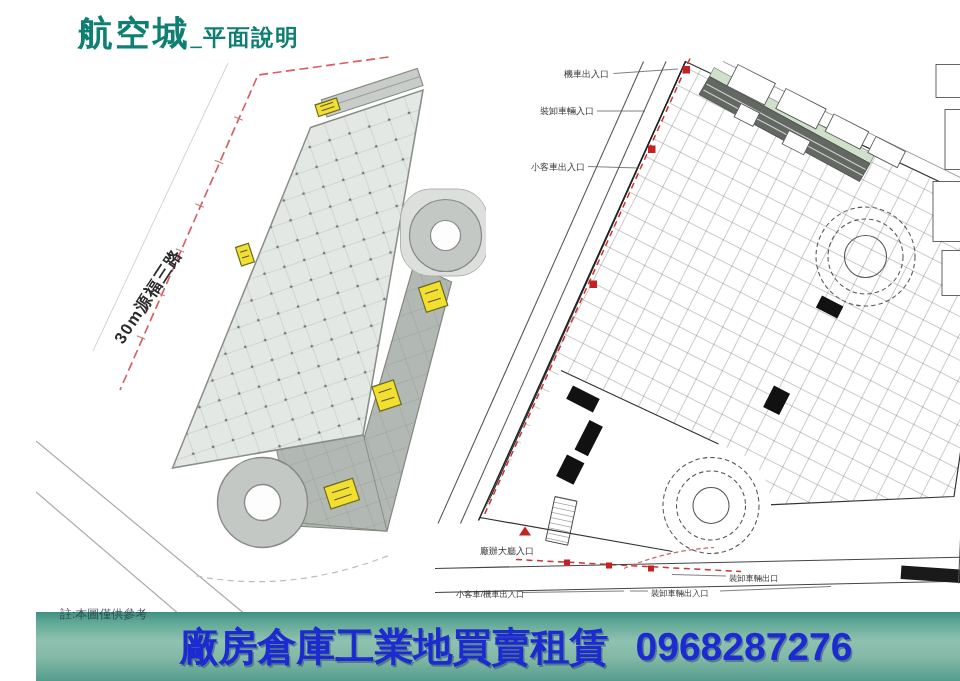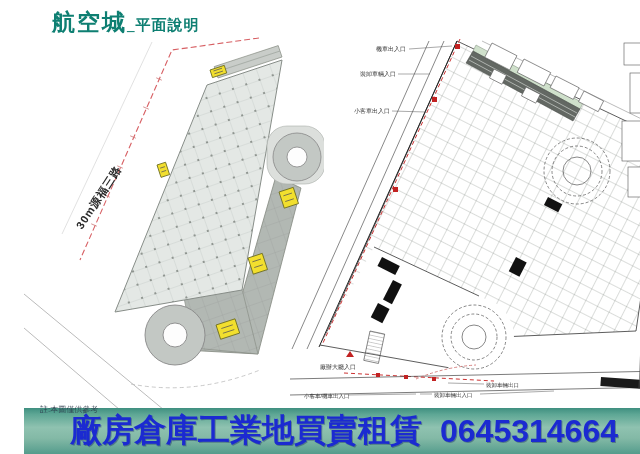--- a/index.html
+++ b/index.html
@@ -13,21 +13,21 @@
   
   svg{position:absolute;}
   #leftPlanSvg{left:0;top:36px;}
   #rightPlanSvg{left:262px;top:36px;}
   .planlabel{font-size:6px;fill:#333;font-family:"Liberation Sans",sans-serif;}
   .planlabel.sm{font-size:5.5px;}
   
   #banner{position:absolute;left:0;top:408px;width:640px;height:46px;z-index:2;
     background:linear-gradient(180deg,#3f8f80 0%,#5ea795 14%,#8fc2b0 42%,#83b9a6 66%,#549c8c 100%);
     display:flex;align-items:center;justify-content:center;gap:18px;}
-  #banner .btxt{color:#1b2ad1;font-weight:bold;font-size:32px;letter-spacing:0px;
+  #banner .btxt{color:#1b2ad1;font-weight:bold;font-size:26px;letter-spacing:0px;
     white-space:nowrap;text-shadow:1px 1px 0 rgba(10,20,90,0.35);}
   #fineprint{position:absolute;left:16px;top:404px;z-index:3;font-size:8px;color:#2a3a4a;
     white-space:nowrap;opacity:.85;text-align:right;}
 </style>
 </head>
 <body>
 
 <div id="stage">
 
   <div id="title"><span class="main">航空城</span><span class="sub">_平面說明</span></div>
@@ -257,16 +257,16 @@
     <text class="planlabel" x="330" y="114">小客車出入口</text>
     <text class="planlabel" x="296" y="370">廠辦大廳入口</text>
     <text class="planlabel sm" x="280" y="399">小客車/機車出入口</text>
     <text class="planlabel sm" x="410" y="398">裝卸車輛出入口</text>
     <text class="planlabel sm" x="462" y="388">裝卸車輛出口</text>
   </svg>
 
   <div id="fineprint">註:本圖僅供參考</div>
   <div id="banner">
     <span class="btxt">廠房倉庫工業地買賣租賃</span>
-    <span class="btxt">0645314664</span>
+    <span class="btxt">0968287276</span>
   </div>
 
 </div>
 
 </body></html>

